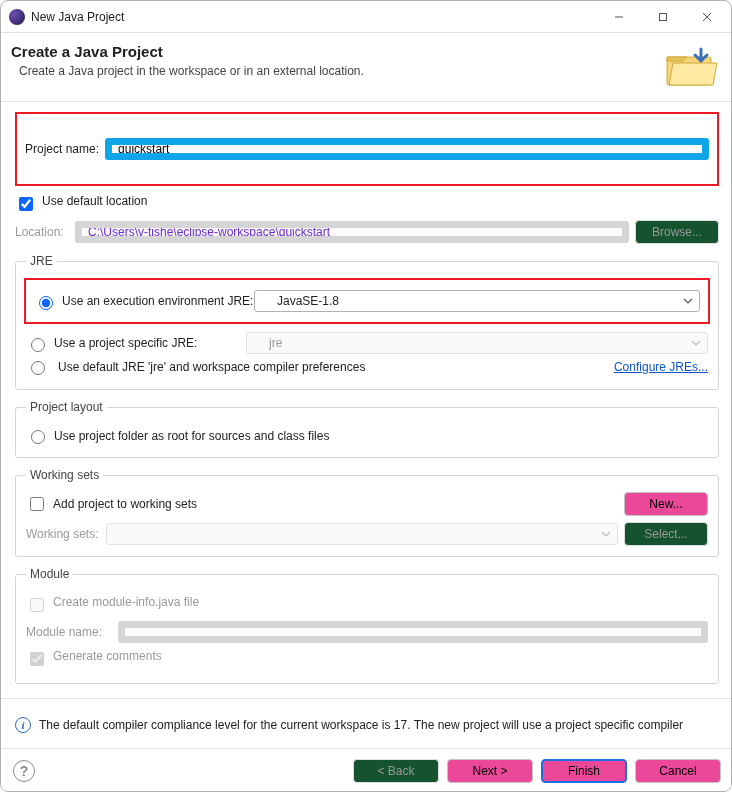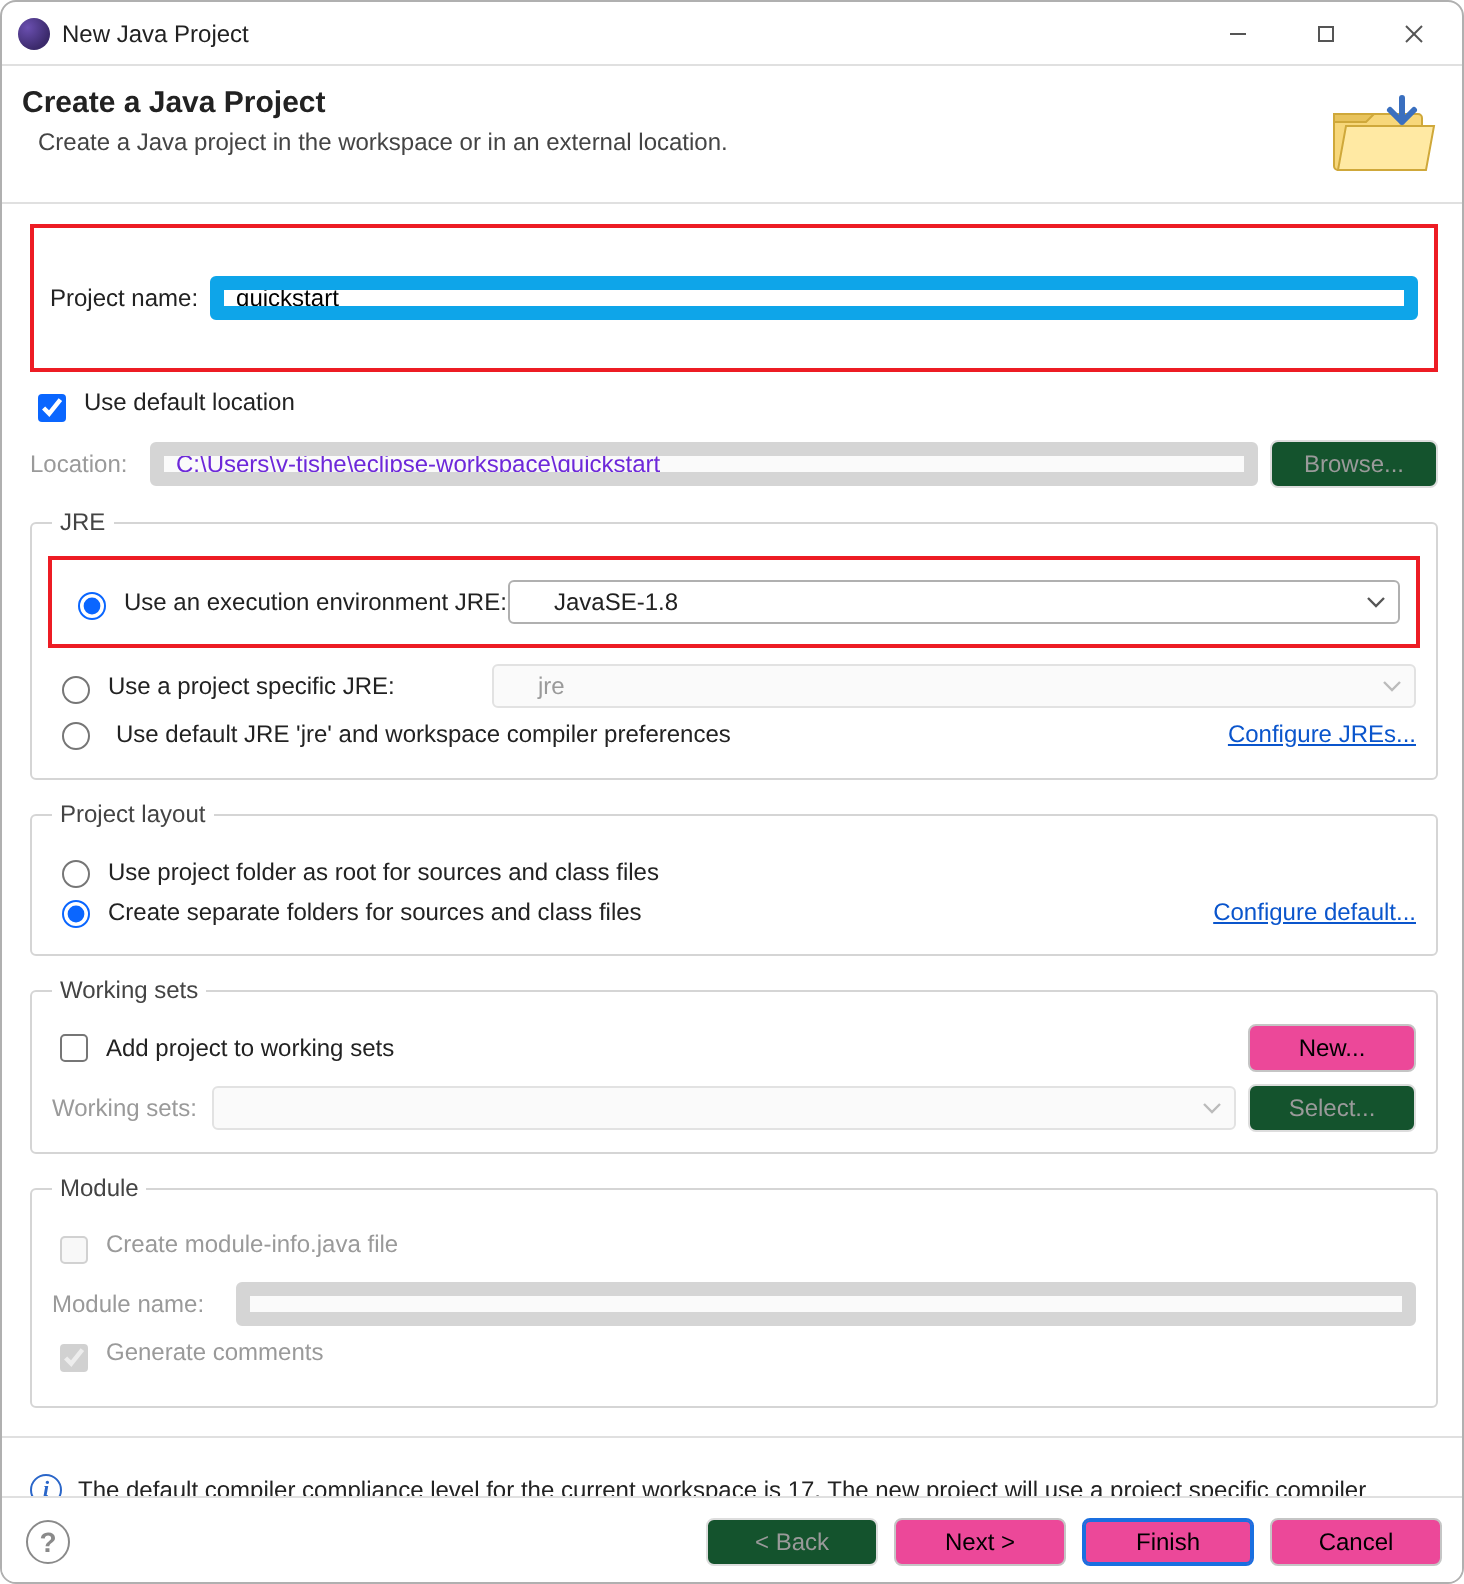--- a/index.html
+++ b/index.html
@@ -269,27 +269,20 @@
       <a class="link right" href="#">Configure JREs...</a>
     </div>
   </fieldset>
 
   <fieldset>
     <legend>Project layout</legend>
     <div class="layout-row">
       <input type="radio" name="layout" style="">
       <label class="inline" style="margin-left:6px">Use project folder as root for sources and class files</label>
     </div>
-    <div class="layout-row">
-      <div style="display:flex;align-items:center;gap:6px;flex:1">
-        <input type="radio" name="layout" checked="" style="">
-        <label class="inline">Create separate folders for sources and class files</label>
-      </div>
-      <a class="link right" href="#">Configure default...</a>
-    </div>
   </fieldset>
 
   <fieldset>
     <legend>Working sets</legend>
     <div class="row">
       <input type="checkbox" style="">
       <label class="inline">Add project to working sets</label>
       <button class="btn right" style="min-width:84px">New...</button>
     </div>
     <div class="row row-gap">

